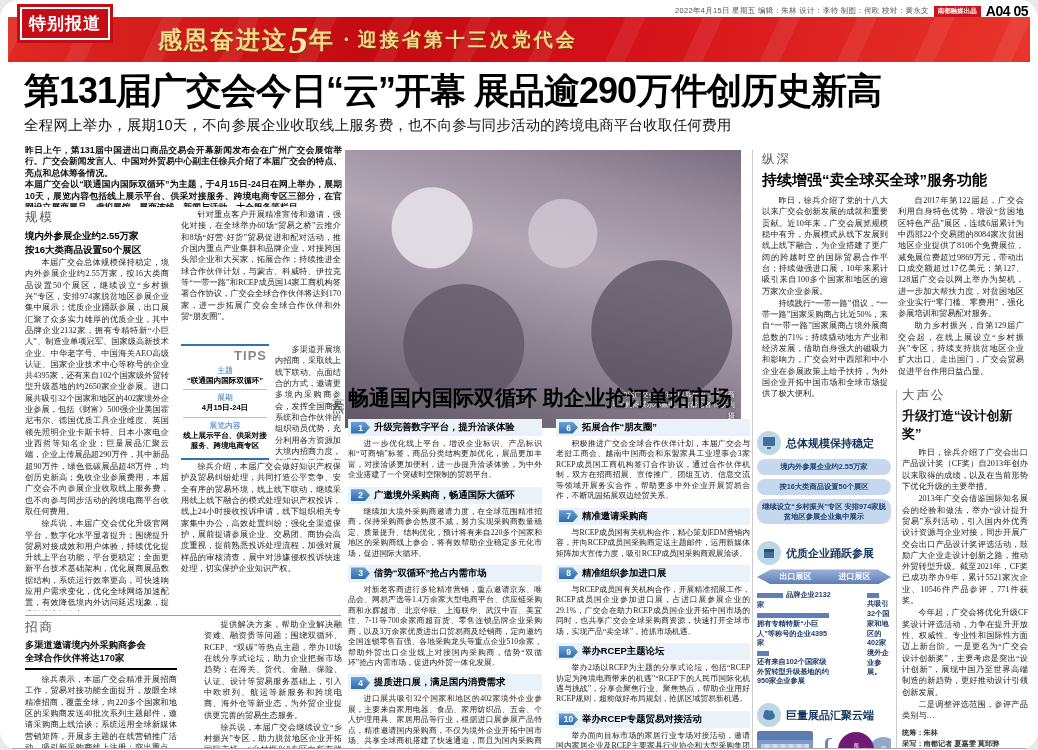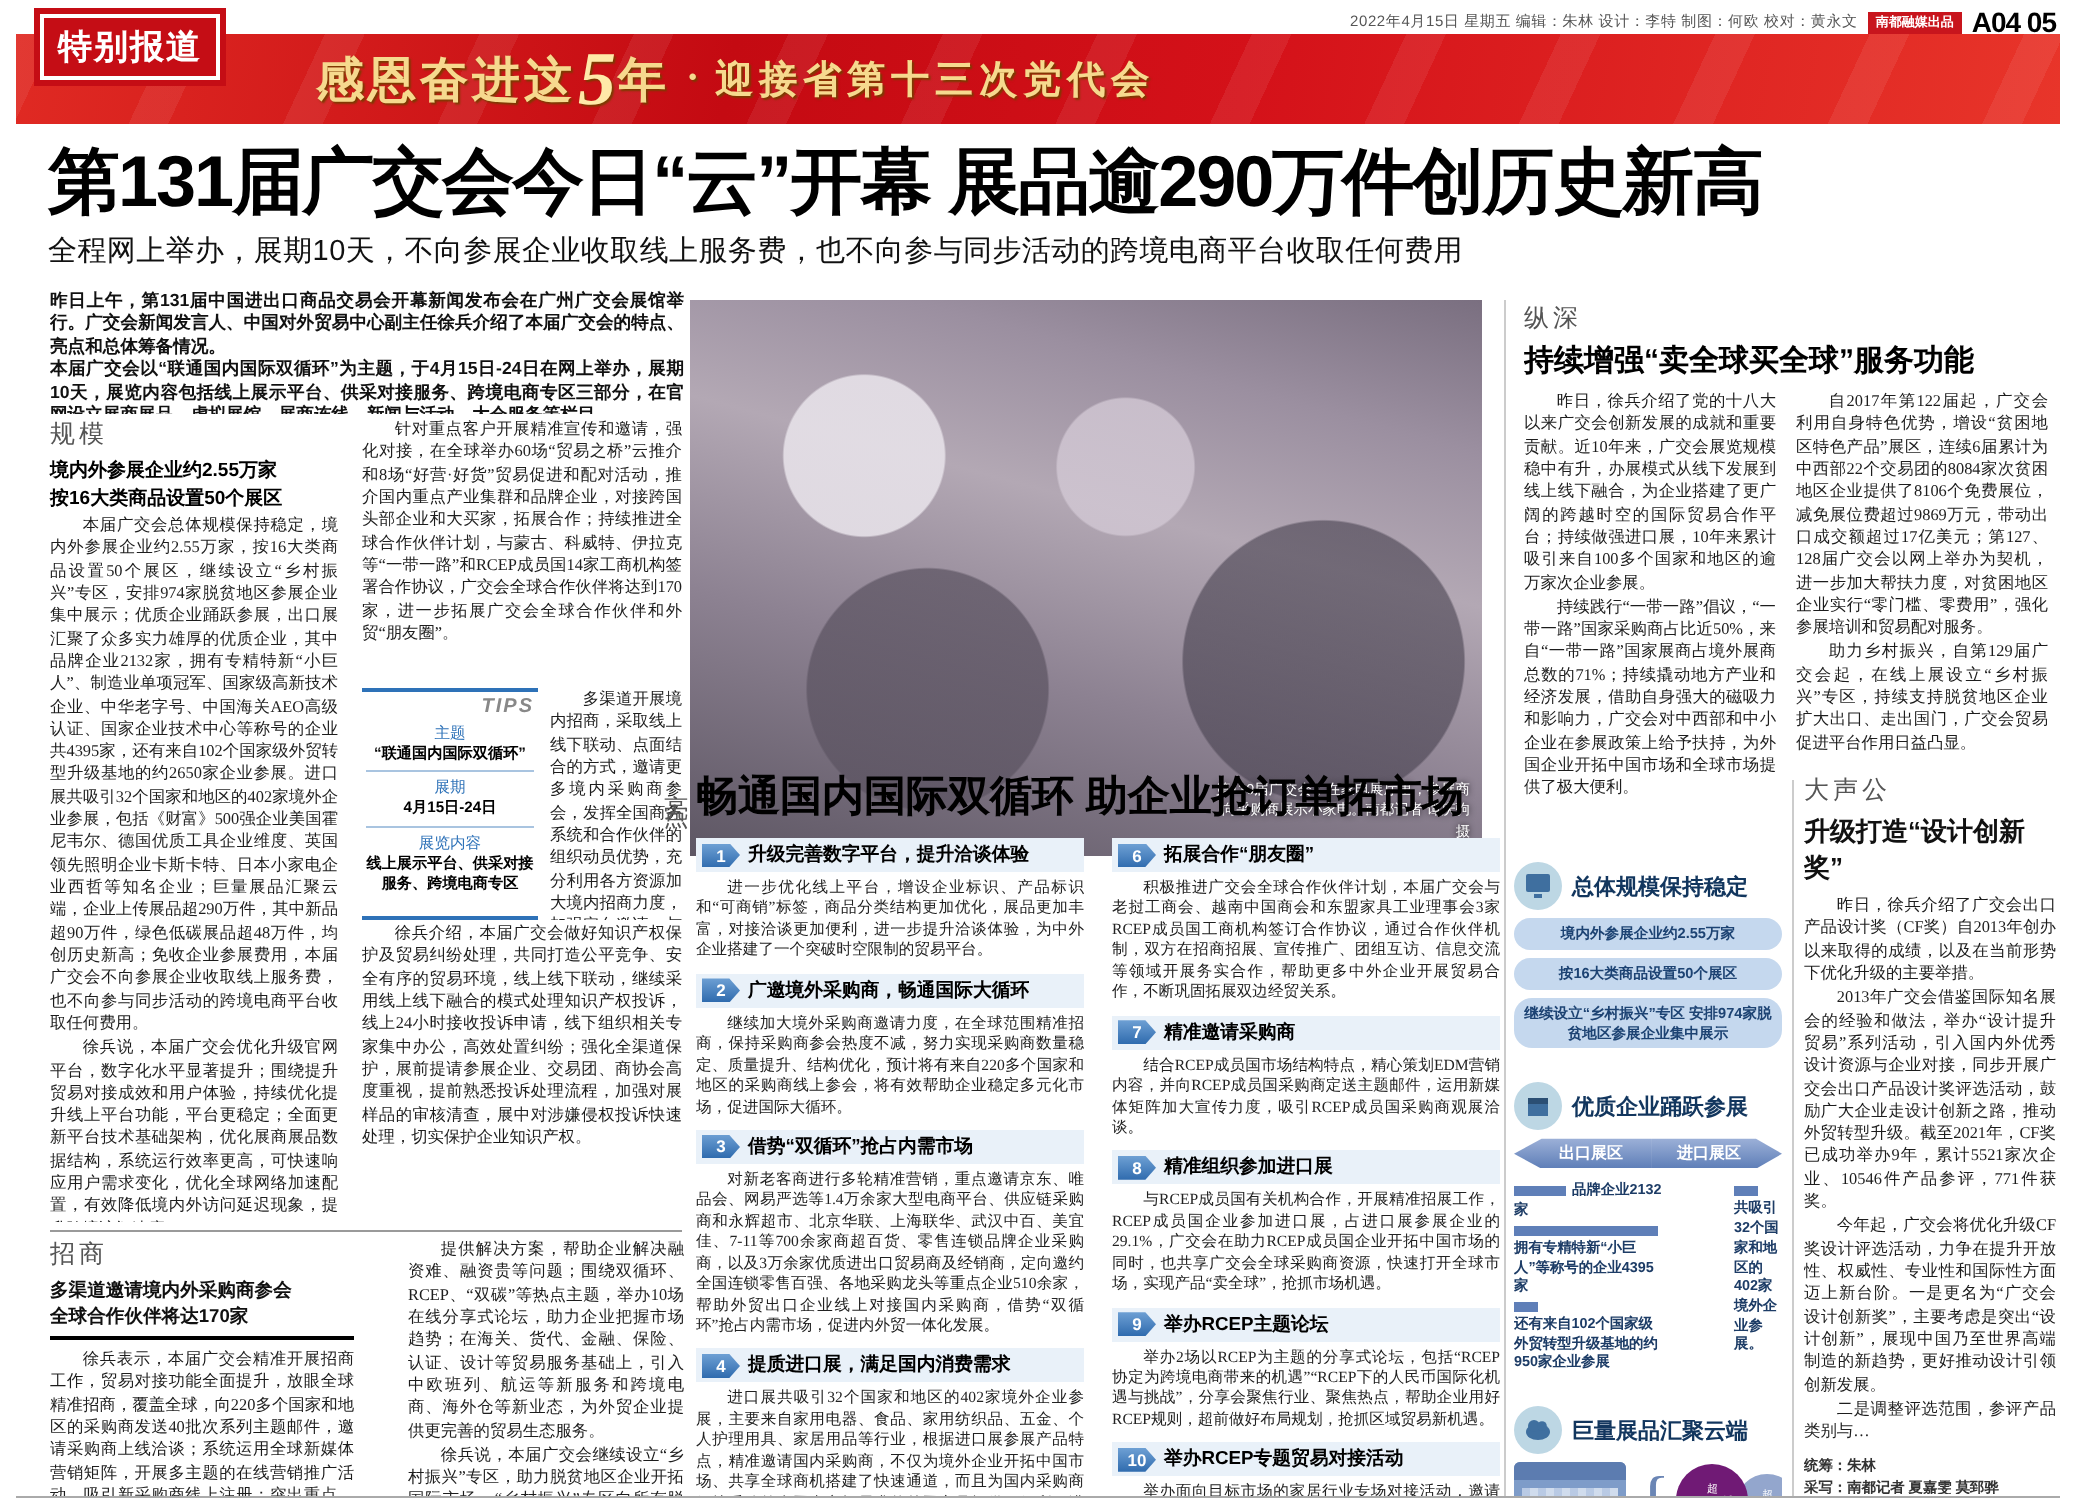--- a/index.html
+++ b/index.html
@@ -1,17 +1,17 @@
 <!DOCTYPE html>
 <html><head>
 <meta charset="utf-8">
 <style>
   html,body{margin:0;padding:0;background:#e9e9e9;}
   .page{position:relative;width:1038px;height:750px;background:#ffffff;overflow:hidden;
-        font-family:"Liberation Sans",sans-serif;color:#111;}
+        font-family:"Liberation Sans",sans-serif;color:#111;border-radius:19px;}
   
   .dateline-row{position:absolute;top:3px;right:10px;display:flex;align-items:center;gap:5px;}
   .dateline{font-size:7.5px;color:#555;letter-spacing:.3px;}
   .edition-badge{background:#c8151d;color:#fff;font-size:6.5px;padding:1px 4px;font-weight:bold;}
   .pageno{font-size:14px;font-weight:900;color:#000;letter-spacing:-.5px;}
   .banner{position:absolute;left:8px;right:8px;top:17px;height:45px;
           background:linear-gradient(100deg,#e02a23 0%,#c40a12 35%,#d41119 60%,#e8352a 100%);
           overflow:visible;}
   .banner:after{content:"";position:absolute;inset:0;
           background:repeating-linear-gradient(115deg,rgba(255,255,255,.07) 0 18px,rgba(0,0,0,0) 18px 70px);}
@@ -36,21 +36,21 @@
   
   .intro{position:absolute;left:25px;top:145px;width:317px;height:62px;overflow:hidden;}
   .intro p{margin:0;font-size:8.8px;line-height:1.3;text-align:justify;color:#111;font-weight:bold;}
   .scale-head{position:absolute;left:25px;top:209px;width:145px;}
   .col1{position:absolute;left:25px;top:257px;width:144px;height:354px;overflow:hidden;}
   .col2{position:absolute;left:181px;top:209px;width:160px;height:403px;overflow:hidden;}
   .c2top{height:134px;overflow:hidden;}
   .tips-row{display:flex;gap:6px;height:116px;margin:1px 0;}
   .tips-box{width:84px;flex:none;border-top:2px solid #2e72b8;border-bottom:2px solid #2e72b8;
             padding:2px 2px;text-align:center;position:relative;}
-  .tips-label{font-size:10px;color:#888;font-style:italic;text-align:right;font-weight:bold;letter-spacing:1px;}
+  .tips-label{font-size:13px;color:#888;text-align:right;font-weight:bold;letter-spacing:1px;}
   .tips-group{border-bottom:1px solid #a9c4e0;padding:2px 0 3px;}
   .tips-group:last-child{border-bottom:none;text-align:center;}
   .tips-k{font-size:7.8px;font-weight:normal;color:#2e72b8;}
   .tips-v{font-size:7.6px;font-weight:bold;color:#000;line-height:1.35;}
   .c2side{flex:1;overflow:hidden;}
   .c2bottom{height:148px;overflow:hidden;}
   .rule-h{position:absolute;background:#9a9a9a;}
   
   .zhaoshang{position:absolute;left:25px;top:619px;width:317px;height:129px;display:flex;gap:27px;overflow:hidden;}
   .zs-a{width:152px;flex:none;}
@@ -290,21 +290,21 @@
               <h3>拓展合作“朋友圈”</h3>
             </div>
             <p>积极推进广交会全球合作伙伴计划，本届广交会与老挝工商会、越南中国商会和东盟家具工业理事会3家RCEP成员国工商机构签订合作协议，通过合作伙伴机制，双方在招商招展、宣传推广、团组互访、信息交流等领域开展务实合作，帮助更多中外企业开展贸易合作，不断巩固拓展双边经贸关系。</p>
           </div>
 
           <div class="hl-item">
             <div class="hl-head">
               <span class="num-badge">7</span>
               <h3>精准邀请采购商</h3>
             </div>
-            <p>结合RCEP成员国市场结构特点，精心策划EDM营销内容，并向RCEP成员国采购商定送主题邮件，运用新媒体矩阵加大宣传力度，吸引RCEP成员国采购商观展洽谈。</p>
+            <p>与RCEP成员国有关机构合作，精心策划EDM营销内容，并向RCEP成员国采购商定送主题邮件，运用新媒体矩阵加大宣传力度，吸引RCEP成员国采购商观展洽谈。</p>
           </div>
 
           <div class="hl-item">
             <div class="hl-head">
               <span class="num-badge">8</span>
               <h3>精准组织参加进口展</h3>
             </div>
             <p>与RCEP成员国有关机构合作，开展精准招展工作，RCEP成员国企业参加进口展，占进口展参展企业的29.1%，广交会在助力RCEP成员国企业开拓中国市场的同时，也共享广交会全球采购商资源，快速打开全球市场，实现产品“卖全球”，抢抓市场机遇。</p>
           </div>
 

